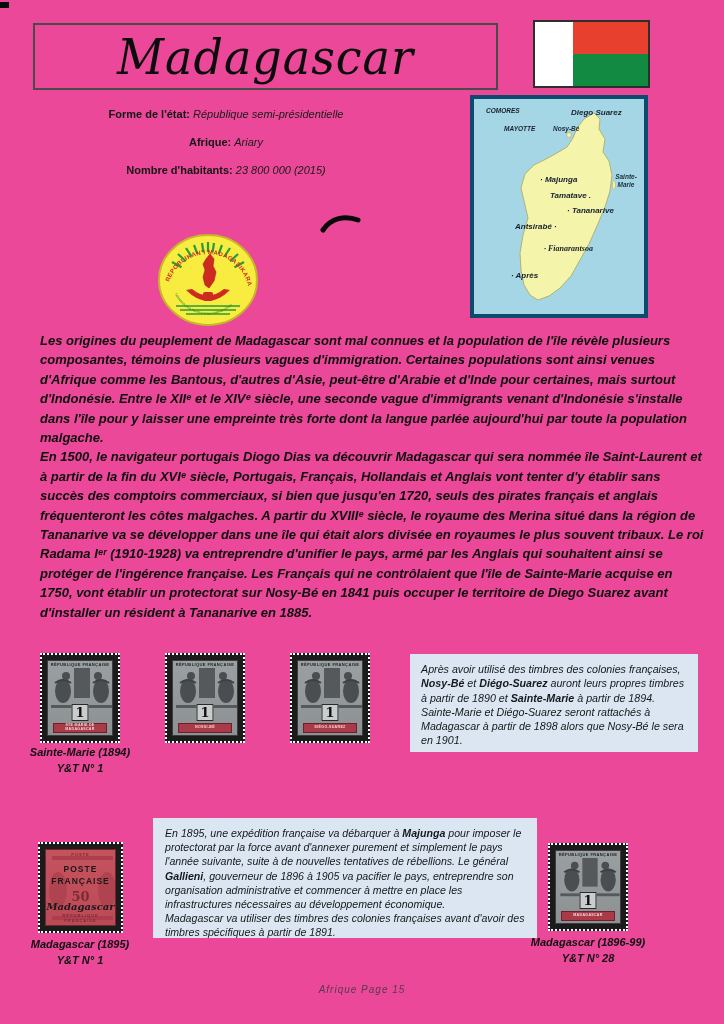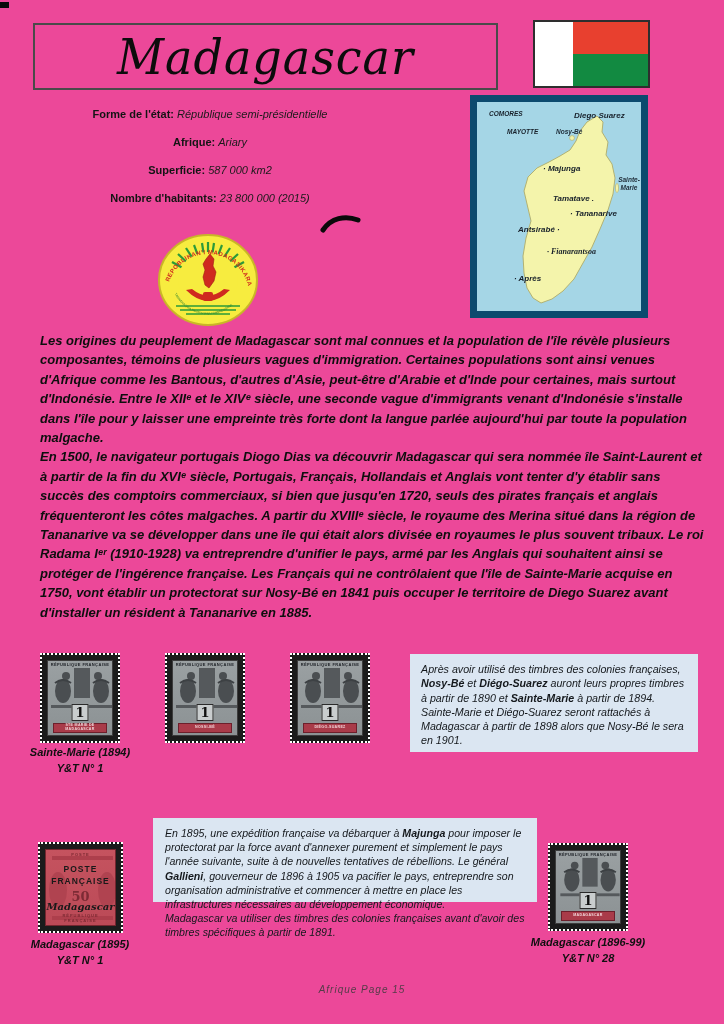--- a/index.html
+++ b/index.html
@@ -13,31 +13,31 @@
     border:2px solid #4a4a4a; display:flex; align-items:center; justify-content:center; }
   .title-text { font-family:"DejaVu Serif", serif; font-style:italic; font-size:46px;
     letter-spacing:1px; color:#0c0c0c; transform:scaleY(1.05); }
 
   .flag { position:absolute; left:533px; top:20px; width:117px; height:68px; border:2px solid #2e2e2e; display:flex; }
   .flag .band-white { width:34%; height:100%; }
   .flag .band-col { width:66%; height:100%; display:flex; flex-direction:column; }
   .flag .band-red { height:50%; }
   .flag .band-green { height:50%; }
 
-  .facts { position:absolute; left:30px; top:100px; width:360px; text-align:center; font-size:11px; }
+  .facts { position:absolute; left:46px; top:100px; width:360px; text-align:center; font-size:11px; }
   .fact-row { line-height:28px; white-space:nowrap; }
   .fact-label { font-weight:bold; color:#141414; }
   .fact-value { font-style:italic; color:#1a1a1a; }
 
   .swoosh { position:absolute; left:318px; top:210px; }
 
   .seal { position:absolute; left:158px; top:234px; }
 
   .map { position:absolute; left:470px; top:95px; width:178px; height:223px;
-    background:#a5d6e6; border:7px solid #0c4a6e; }
+    background:#a5d6e6; border:4px solid #0c4a6e; }
   .map svg.island { position:absolute; left:0; top:0; }
   .map-label { position:absolute; font-style:italic; color:#17202a; white-space:nowrap; }
   .ml-sm { font-size:6.5px; font-weight:bold; }
   .ml-md { font-size:6.5px; font-weight:bold; color:#21303c; }
   .ml-lg { font-size:8px; font-weight:bold; }
   .ml-wrap { white-space:normal; width:30px; text-align:center; line-height:7.5px; }
 
   .intro { position:absolute; left:40px; top:331px; width:668px;
     font-size:13px; font-weight:bold; font-style:italic; line-height:19.4px;
     white-space:pre-line; color:#0e0e0e; }
@@ -67,21 +67,21 @@
   .ov-50 { font-family:"DejaVu Serif", serif; font-weight:bold; font-size:13px; color:rgba(70,14,22,.55); }
   .ov-mada { font-family:"DejaVu Serif", serif; font-style:italic; font-weight:bold; font-size:10px; }
 
   .stamp-caption { position:absolute; text-align:center; font-size:11px;
     font-weight:bold; font-style:italic; line-height:16px; color:#101010; width:150px; }
 
   .info-box { position:absolute; background:#dbe6f2; font-style:italic; color:#14181c;
     white-space:pre-line; }
   .info-box-1 { left:410px; top:654px; width:288px; height:98px; padding:8px 11px 6px 11px;
     font-size:10.7px; line-height:14.3px; }
-  .info-box-2 { left:153px; top:818px; width:384px; height:84px; padding:8px 10px 6px 12px;
+  .info-box-2 { left:153px; top:818px; width:384px; height:120px; padding:8px 10px 6px 12px;
     font-size:10.6px; line-height:14.2px; }
 
   .footer { position:absolute; left:0; top:984px; width:724px; text-align:center;
     font-size:10px; font-style:italic; color:#3a3a3a; letter-spacing:1px; opacity:.85; }
 </style>
 </head>
 <body>
 
 <div class="page">
 
@@ -100,24 +100,20 @@
   </div>
 
   <div class="facts">
     <div class="fact-row">
       <span class="fact-label">Forme de l'état:</span>
       <span class="fact-value">République semi-présidentielle</span>
     </div>
     <div class="fact-row">
       <span class="fact-label">Afrique:</span>
       <span class="fact-value">Ariary</span>
-    </div>
-    <div class="fact-row">
-      <span class="fact-label">Superficie:</span>
-      <span class="fact-value">587 000 km2</span>
     </div>
     <div class="fact-row">
       <span class="fact-label">Nombre d'habitants:</span>
       <span class="fact-value">23 800 000 (2015)</span>
     </div>
   </div>
 
   <svg class="swoosh" width="46" height="26">
     <path d="M5,20 C 13,8 27,5 40,10" stroke="#0a0a0a" stroke-width="5" fill="none" stroke-linecap="round"></path>
   </svg>
@@ -161,21 +157,21 @@
   <div class="map">
     <svg class="island" width="174" height="219" viewBox="0 0 174 219">
       <path d="M120,14 L126,20 L125,30 L131,40 L129,53 L135,62 L138,76 L136,92 L131,108 L123,127 L115,145 L106,161 L97,177 L86,189 L75,197 L64,201 L56,196 L50,186 L47,171 L46,154 L49,136 L54,119 L50,102 L47,89 L51,75 L60,66 L72,60 L83,54 L93,48 L99,39 L103,29 L110,20 Z" fill="#f4f4ab" stroke="#b2b273" stroke-width="1"></path>
       <circle cx="95" cy="36" r="2.4" fill="#f4f4ab" stroke="#b2b273" stroke-width="0.7"></circle>
       <ellipse cx="140" cy="86" rx="1.6" ry="4.5" fill="#f4f4ab" stroke="#b2b273" stroke-width="0.7"></ellipse>
     </svg>
     <div class="map-label ml-sm" style="left:12px; top:8px;">COMORES</div>
     <div class="map-label ml-sm" style="left:30px; top:26px;">MAYOTTE</div>
     <div class="map-label ml-lg" style="left:97px; top:9px;">Diego Suarez</div>
     <div class="map-label ml-md" style="left:79px; top:26px;">Nosy-Bé</div>
-    <div class="map-label ml-lg" style="left:66px; top:62px;">· Majunga</div>
+    <div class="map-label ml-lg" style="left:66px; top:76px;">· Majunga</div>
     <div class="map-label ml-md ml-wrap" style="left:137px; top:74px;">Sainte-Marie</div>
     <div class="map-label ml-lg" style="left:76px; top:92px;">Tamatave .</div>
     <div class="map-label ml-lg" style="left:93px; top:107px;">· Tananarive</div>
     <div class="map-label ml-lg" style="left:41px; top:123px;">Antsirabé ·</div>
     <div class="map-label ml-lg" style="left:70px; top:145px;font-family:Liberation Serif, serif;">· Fianarantsoa</div>
     <div class="map-label ml-lg" style="left:37px; top:172px;">· Après</div>
   </div>
 
   <div class="intro">Les origines du peuplement de Madagascar sont mal connues et la population de l'île révèle plusieurs composantes, témoins de plusieurs vagues d'immigration. Certaines populations sont ainsi venues d'Afrique comme les Bantous, d'autres d'Asie, peut-être d'Arabie et d'Inde pour certaines, mais surtout d'Indonésie. Entre le XIIᵉ et le XIVᵉ siècle, une seconde vague d'immigrants venant d'Indonésie s'installe dans l'île pour y laisser une empreinte très forte dont la langue parlée aujourd'hui par toute la population malgache.
 En 1500, le navigateur portugais Diogo Dias va découvrir Madagascar qui sera nommée île Saint-Laurent et à partir de la fin du XVIᵉ siècle, Portugais, Français, Hollandais et Anglais vont tenter d'y établir sans succès des comptoirs commerciaux, si bien que jusqu'en 1720, seuls des pirates français et anglais fréquenteront les côtes malgaches. A partir du XVIIIᵉ siècle, le royaume des Merina situé dans la région de Tananarive va se développer dans une île qui était alors divisée en royaumes le plus souvent tribaux. Le roi Radama Iᵉʳ (1910-1928) va entreprendre d'unifier le pays, armé par les Anglais qui souhaitent ainsi se protéger de l'ingérence française. Les Français qui ne contrôlaient que l'île de Sainte-Marie acquise en 1750, vont établir un protectorat sur Nosy-Bé en 1841 puis occuper le territoire de Diego Suarez avant d'installer un résident à Tananarive en 1885.</div>

